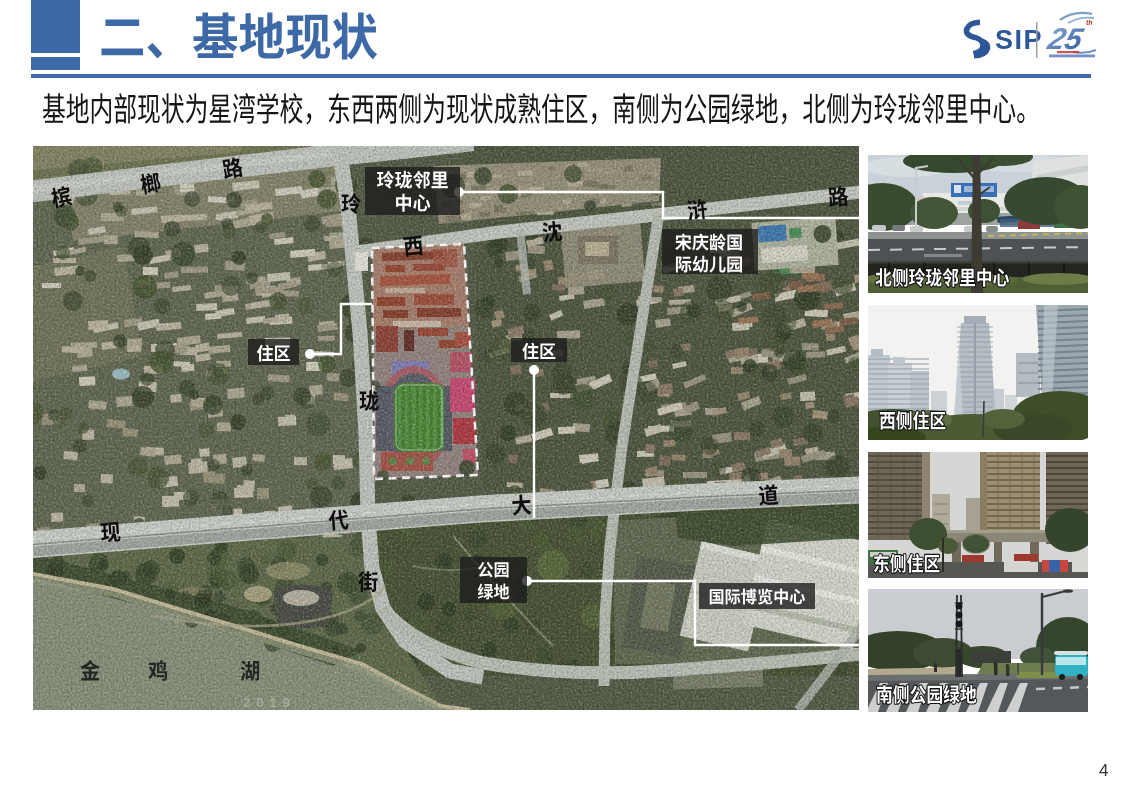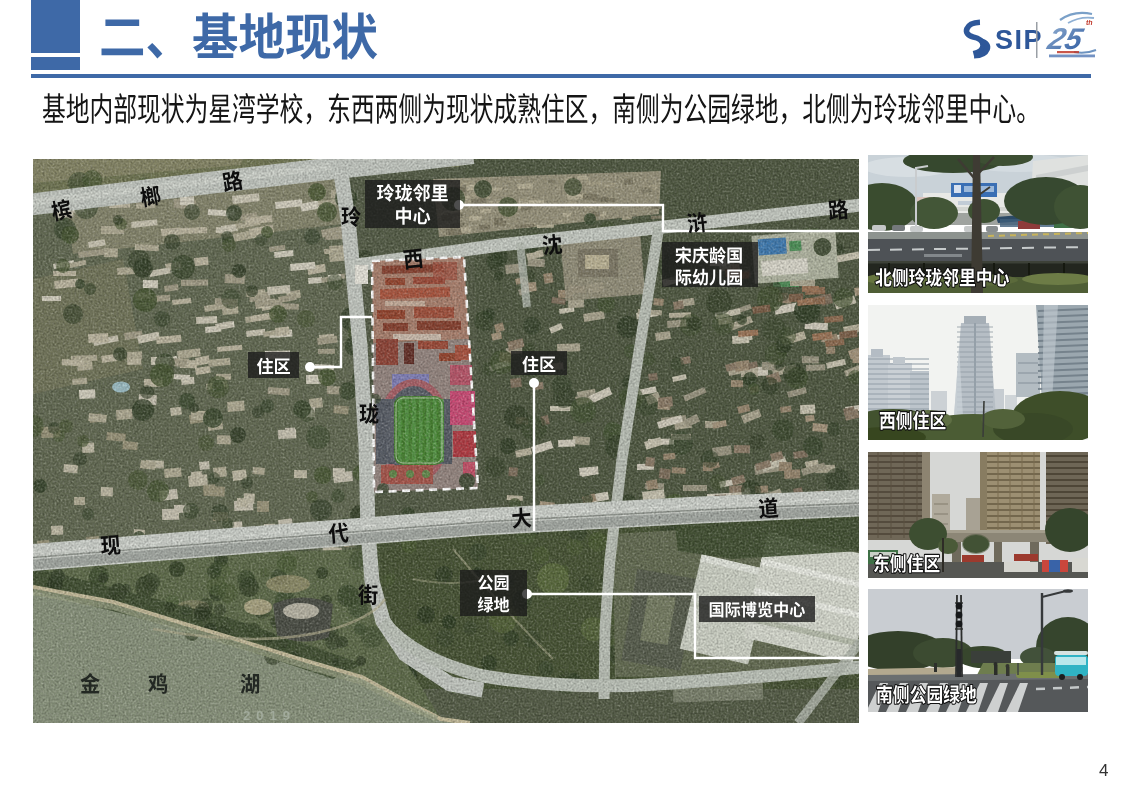--- a/index.html
+++ b/index.html
@@ -165,21 +165,21 @@
 <use href="#r29618" transform="translate(873.6,36) scale(0.02376,-0.033)"></use>
 <use href="#r29649" transform="translate(897.4,36) scale(0.02376,-0.033)"></use>
 <use href="#r37051" transform="translate(921.1,36) scale(0.02376,-0.033)"></use>
 <use href="#r37324" transform="translate(944.9,36) scale(0.02376,-0.033)"></use>
 <use href="#r20013" transform="translate(968.6,36) scale(0.02376,-0.033)"></use>
 <use href="#r24515" transform="translate(992.4,36) scale(0.02376,-0.033)"></use>
 <use href="#r12290" transform="translate(1016.2,36) scale(0.02376,-0.033)"></use>
     </g>
 </svg>
 
-<div class="abs" style="left:33px;top:159px;width:826px;height:564px">
+<div class="abs" style="left:33px;top:146px;width:826px;height:564px">
 <svg width="826" height="564" viewBox="0 0 826 564" style="display:block">
 <defs>
 <filter id="grainD" x="0" y="0" width="100%" height="100%">
  <feTurbulence type="fractalNoise" baseFrequency="0.5" numOctaves="2" seed="7"></feTurbulence>
  <feColorMatrix type="matrix" values="0 0 0 0 0  0 0 0 0 0  0 0 0 0 0  0.8 0.8 0.8 0 -0.95"></feColorMatrix>
 </filter>
 <filter id="grainL" x="0" y="0" width="100%" height="100%">
  <feTurbulence type="fractalNoise" baseFrequency="0.5" numOctaves="2" seed="23"></feTurbulence>
  <feColorMatrix type="matrix" values="0 0 0 0 1  0 0 0 0 1  0 0 0 0 0.95  0.8 0.8 0.8 0 -1.05"></feColorMatrix>
 </filter>

